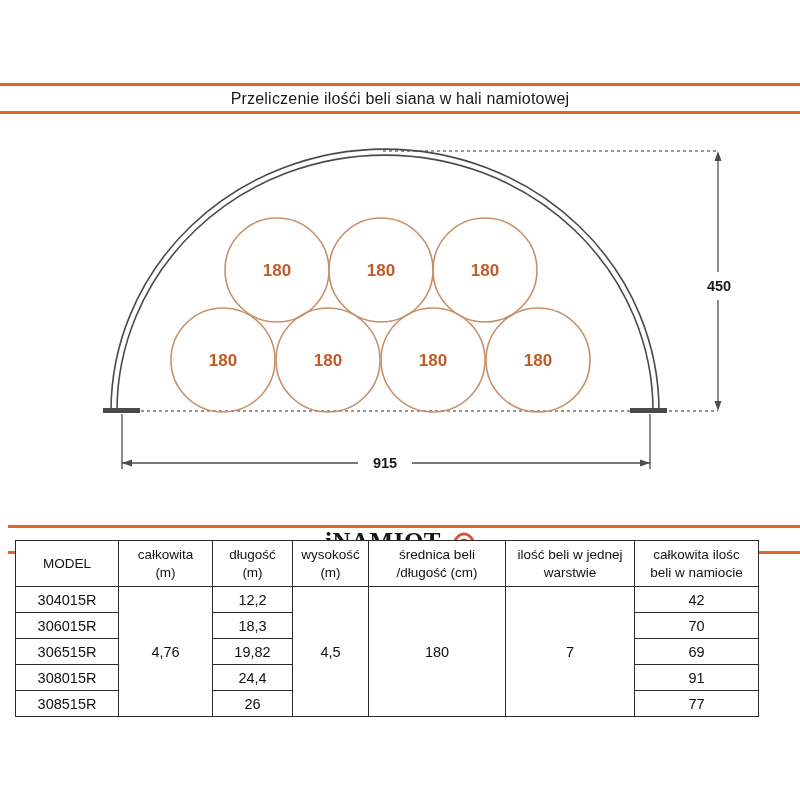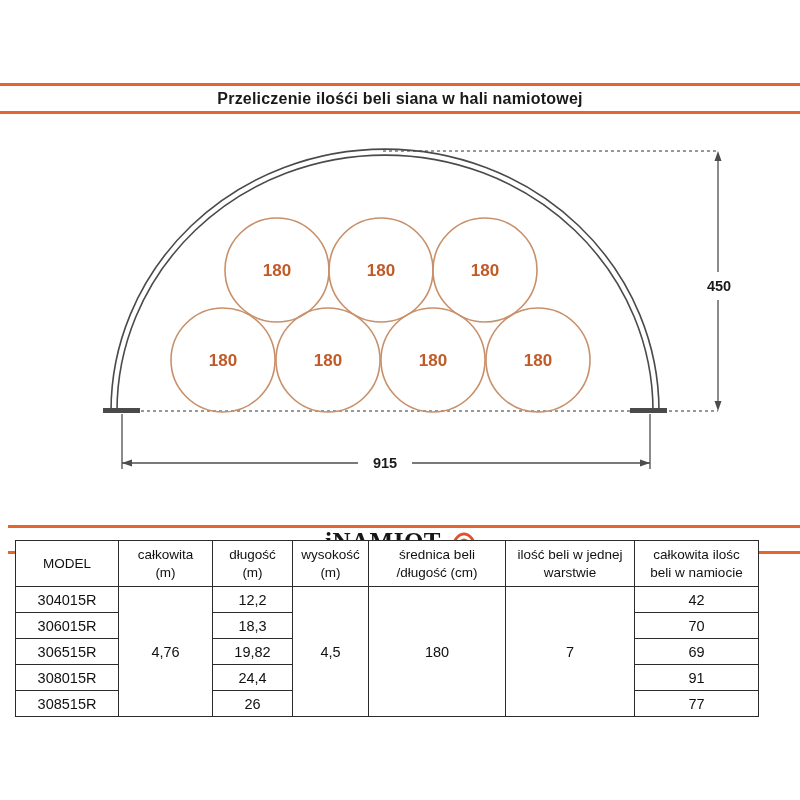--- a/index.html
+++ b/index.html
@@ -3,21 +3,21 @@
 <meta charset="utf-8">
 <style>
   html,body{margin:0;padding:0;background:#fff;}
   #page{position:relative;width:800px;height:800px;background:#ffffff;overflow:hidden;
         font-family:"Liberation Sans",sans-serif;color:#111;}
 
   
   .band{position:absolute;left:0;right:0;border-top:3px solid #E4662E;border-bottom:3px solid #E4662E;
         display:flex;align-items:center;justify-content:center;background:#fff;}
   #title-band{top:83px;height:25px;}
-  #title-band .ttl{font-size:16px;font-weight:bold;letter-spacing:.2px;color:#1a1a1a;}
+  #title-band .ttl{font-size:16px;font-weight:normal;letter-spacing:.2px;color:#1a1a1a;}
   #logo-band{top:525px;height:23px;margin-left:8px;}
   .logo-wrap{display:flex;align-items:flex-end;gap:4px;}
   .logo-text{font-family:"Liberation Serif",serif;font-weight:bold;font-size:25px;line-height:22px;
              letter-spacing:.5px;color:#161616;}
 
   
   #diagram{position:absolute;top:140px;left:0;}
   .arch{fill:none;stroke:#4A4A4A;stroke-width:1.6;}
   .bale{fill:none;stroke:#C8906A;stroke-width:1.6;}
   .bale-txt{font-family:"Liberation Sans",sans-serif;font-weight:bold;font-size:17px;fill:#C05A28;}

